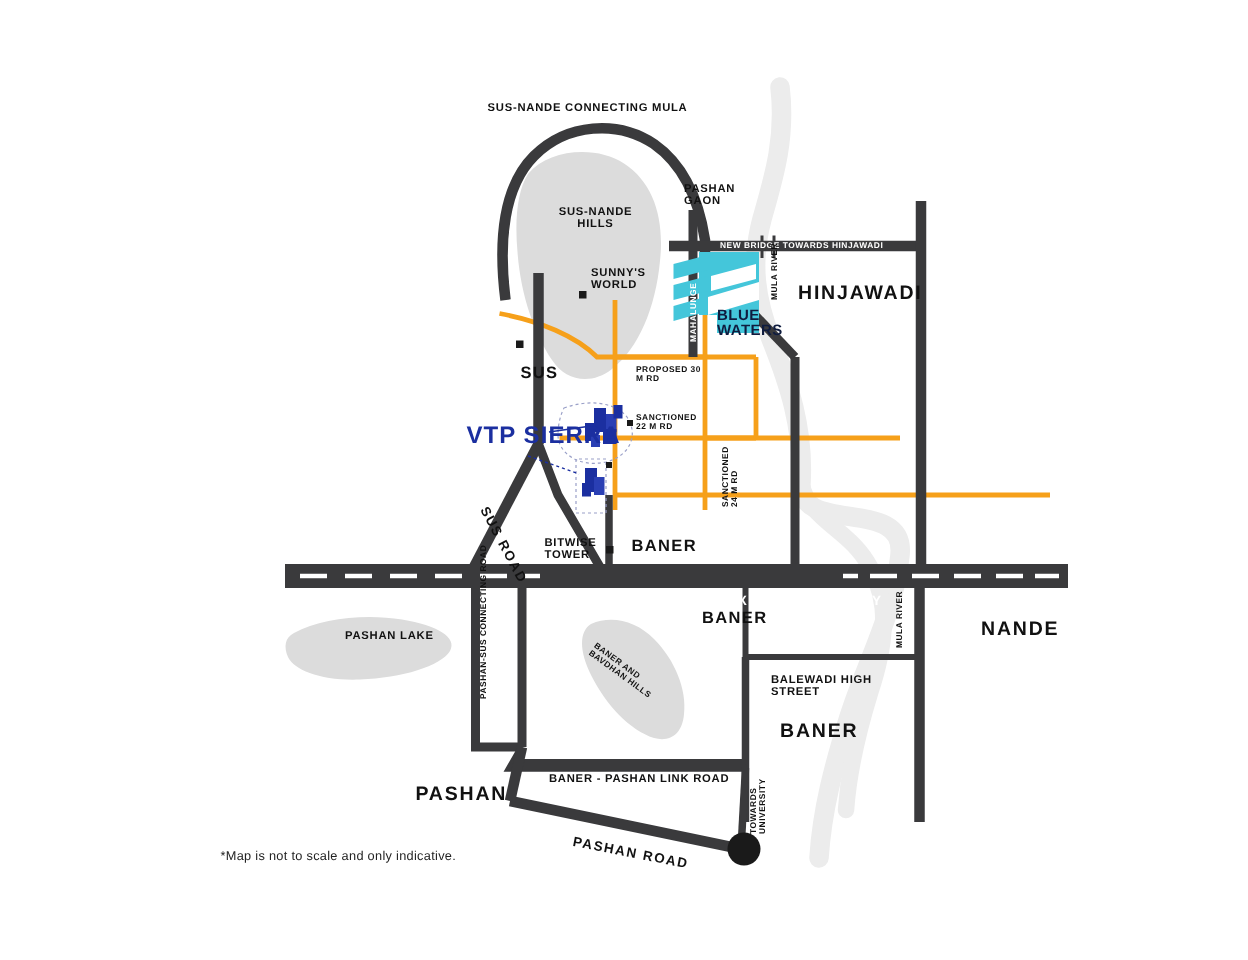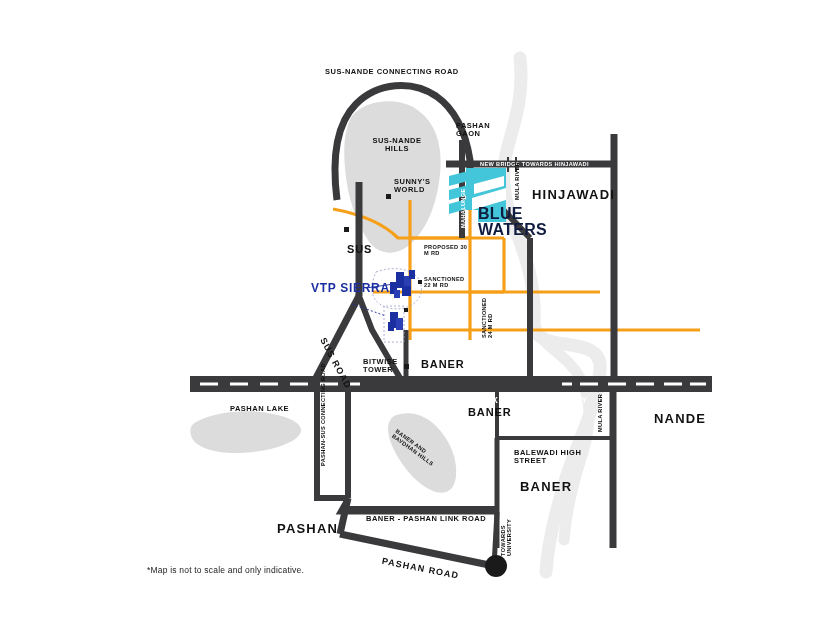--- a/index.html
+++ b/index.html
@@ -29,22 +29,22 @@
     letter-spacing: 0.4px;
     white-space: nowrap;
     line-height: 1.12;
   }
   .lbl-city   { font-size: 13px; letter-spacing: 1.2px; }
   .lbl-area   { font-size: 11px; letter-spacing: 0.9px; }
   .lbl-small  { font-size: 7.5px; letter-spacing: 0.5px; }
   .lbl-tiny   { font-size: 5.6px; letter-spacing: 0.35px; }
   .lbl-road   { font-size: 9px; letter-spacing: 1.1px; }
   .lbl-white  { color: #ffffff; }
-  .lbl-blue   { color: #1b2fa0; font-size: 12px; letter-spacing: 0.7px; line-height: 1.25; }
-  .lbl-bluewater { color: #0f1c3f; font-size: 16px; letter-spacing: 0.3px; line-height: 1.0; }
+  .lbl-blue   { color: #1b2fa0; font-size: 16px; letter-spacing: 0.7px; line-height: 1.25; }
+  .lbl-bluewater { color: #0f1c3f; font-size: 10px; letter-spacing: 0.3px; line-height: 1.0; }
   .lbl-note   { font-size: 8.5px; font-weight: normal; color: #222; letter-spacing: 0.2px; }
   .rot90  { transform-origin: 0 0; transform: rotate(-90deg); }
   .rot-hill { transform-origin: 0 0; transform: rotate(36deg); }
   #watermark {
     position: absolute;
     left: 268px; top: 396px;
     width: 300px; height: 60px;
     pointer-events: none;
   }
   #watermark .wm-text {
@@ -206,21 +206,21 @@
       <circle cx="496" cy="566" r="11"></circle>
     </g>
 
     <g stroke="#3a3a3c" stroke-width="2">
       <line x1="508" y1="157" x2="508" y2="172"></line>
       <line x1="516" y1="157" x2="516" y2="172"></line>
     </g>
   </svg>
 
 
-  <div class="lbl lbl-small" style="left:325px; top:68px;">SUS-NANDE CONNECTING ROAD</div>
+  <div class="lbl lbl-small" style="left:325px; top:68px;">SUS-NANDE CONNECTING MULA</div>
 
   <div class="lbl lbl-tiny lbl-white" style="left:480px; top:161px;">NEW BRIDGE TOWARDS HINJAWADI</div>
 
   <div class="lbl lbl-tiny rot90" style="left:514px; top:200px;">MULA RIVER</div>
 
   <div class="lbl lbl-tiny lbl-white rot90" style="left:460px; top:228px;">MAHALUNGE</div>
 
   <div class="lbl lbl-tiny" style="left:424px; top:244px; width:44px; white-space:normal;">PROPOSED 30 M RD</div>
 
   <div class="lbl lbl-tiny" style="left:424px; top:276px; width:48px; white-space:normal;">SANCTIONED 22 M RD</div>
@@ -248,21 +248,21 @@
 
   <div class="lbl lbl-area" style="left:347px; top:243px;">SUS</div>
   <div class="lbl lbl-area" style="left:421px; top:358px;">BANER</div>
   <div class="lbl lbl-area" style="left:468px; top:406px;">BANER</div>
 
   <div class="lbl lbl-small" style="left:372px; top:137px; width:50px; white-space:normal; text-align:center;">SUS-NANDE HILLS</div>
   <div class="lbl lbl-small" style="left:456px; top:122px; width:44px; white-space:normal;">PASHAN GAON</div>
   <div class="lbl lbl-small" style="left:394px; top:178px; width:40px; white-space:normal;">SUNNY'S WORLD</div>
   <div class="lbl lbl-small" style="left:363px; top:358px; width:42px; white-space:normal;">BITWISE TOWER</div>
   <div class="lbl lbl-small" style="left:514px; top:449px; width:72px; white-space:normal;">BALEWADI HIGH STREET</div>
-  <div class="lbl lbl-small" style="left:230px; top:405px;">PASHAN LAKE</div>
+  <div class="lbl lbl-small" style="left:230px; top:420px;">PASHAN LAKE</div>
   <div class="lbl lbl-tiny rot-hill" style="left:398px; top:428px; width:52px; white-space:normal;">BANER AND BAVDHAN HILLS</div>
 
   <div class="lbl lbl-bluewater" style="left:478px; top:206px; width:34px; white-space:normal;">BLUE WATERS</div>
   <div class="lbl lbl-blue" style="left:311px; top:281px;">VTP SIERRA</div>
 
   <div class="lbl lbl-note" style="left:147px; top:566px;">*Map is not to scale and only indicative.</div>
 
 </div>
 
 </body></html>

